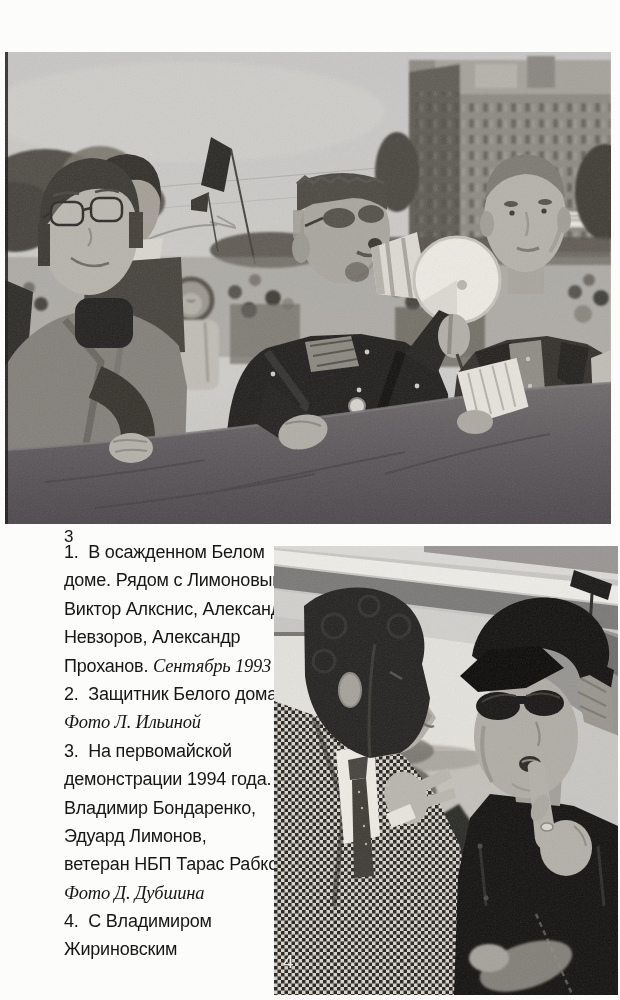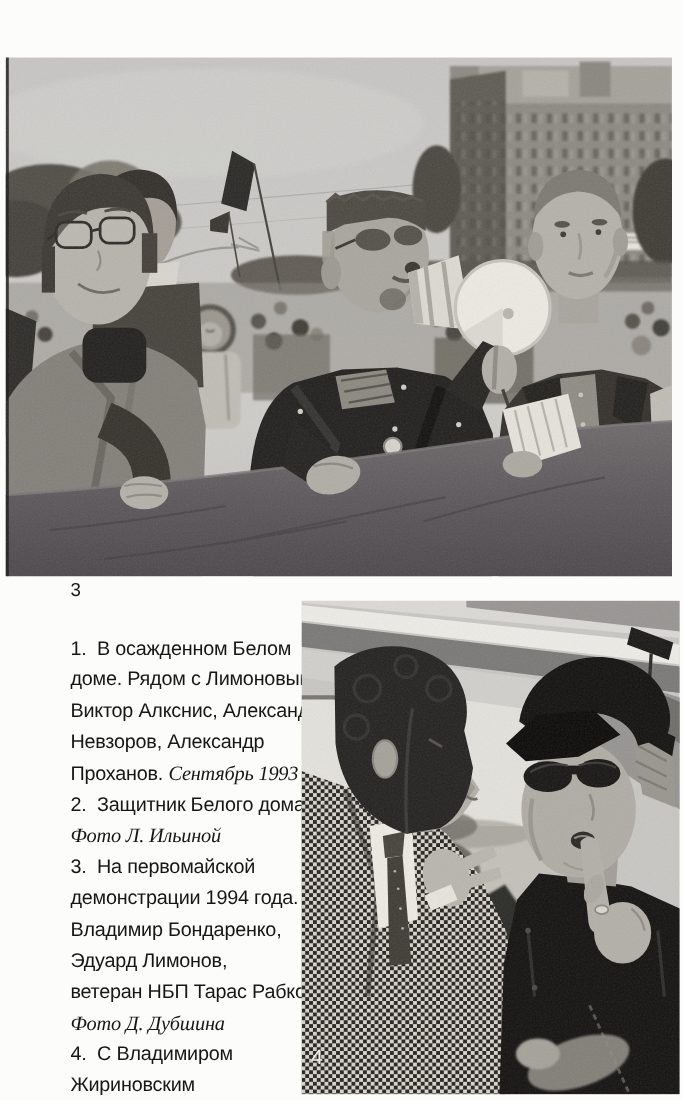--- a/index.html
+++ b/index.html
@@ -19,21 +19,21 @@
     font-size:17px;line-height:1;
     letter-spacing:.5px;
   }
   .fig-label-top{left:64px;top:528px;}
   .fig-label-bottom{
     left:9px;top:406px;
     color:#efeeea;font-size:19px;
     text-shadow:0 0 3px rgba(0,0,0,.6);
   }
   .captions{
-    position:absolute;left:64px;top:575px;width:215px;
+    position:absolute;left:64px;top:538px;width:215px;
     font-size:18px;line-height:28.4px;
     white-space:pre;letter-spacing:-0.2px;
   }
   .cap-line{height:28.4px;}
   .it{font-family:"Liberation Serif","DejaVu Serif",serif;font-style:italic;font-size:18.5px;}
 </style>
 </head>
 <body>
 
 <div class="page" id="page" style="background: rgb(252, 252, 250); color: rgb(22, 22, 22);">

